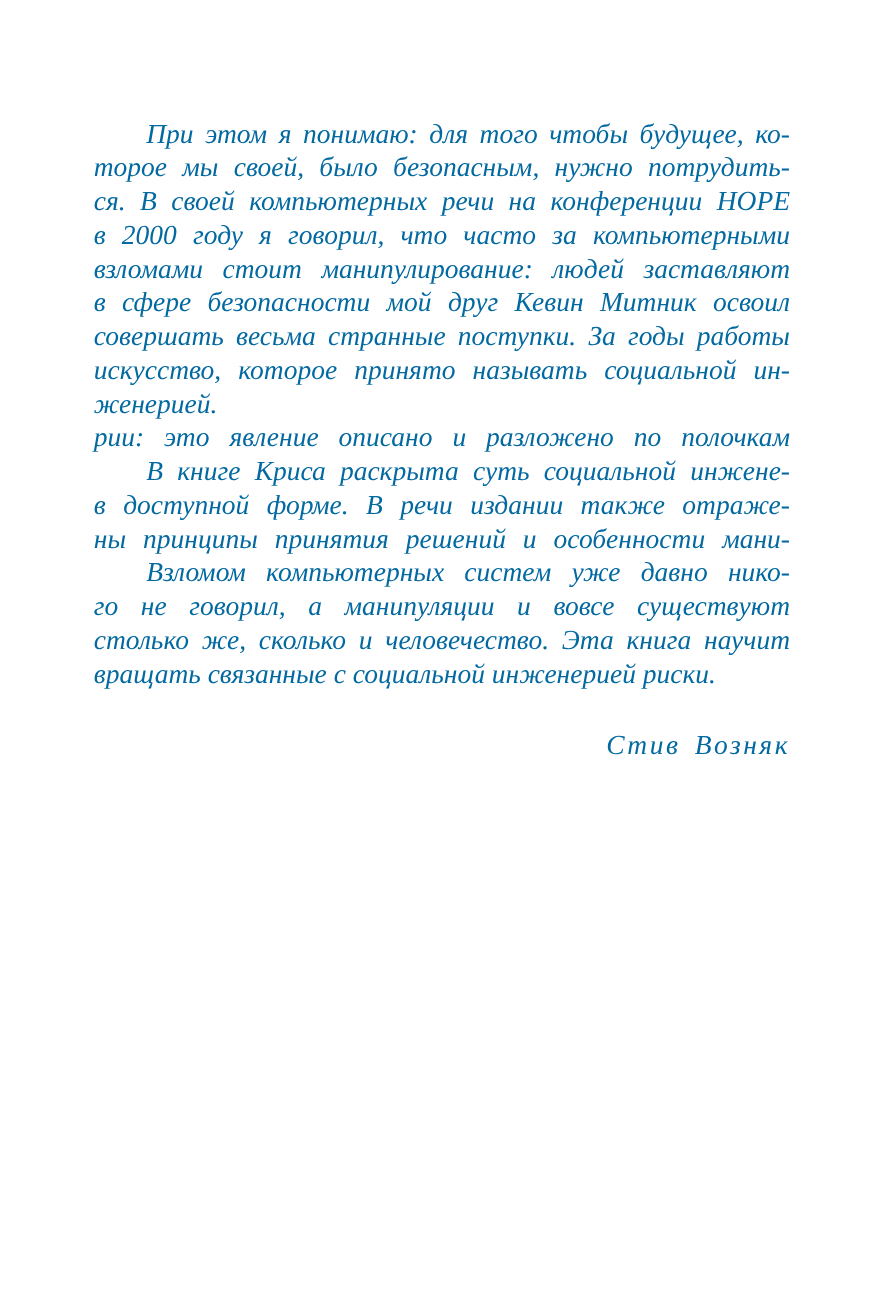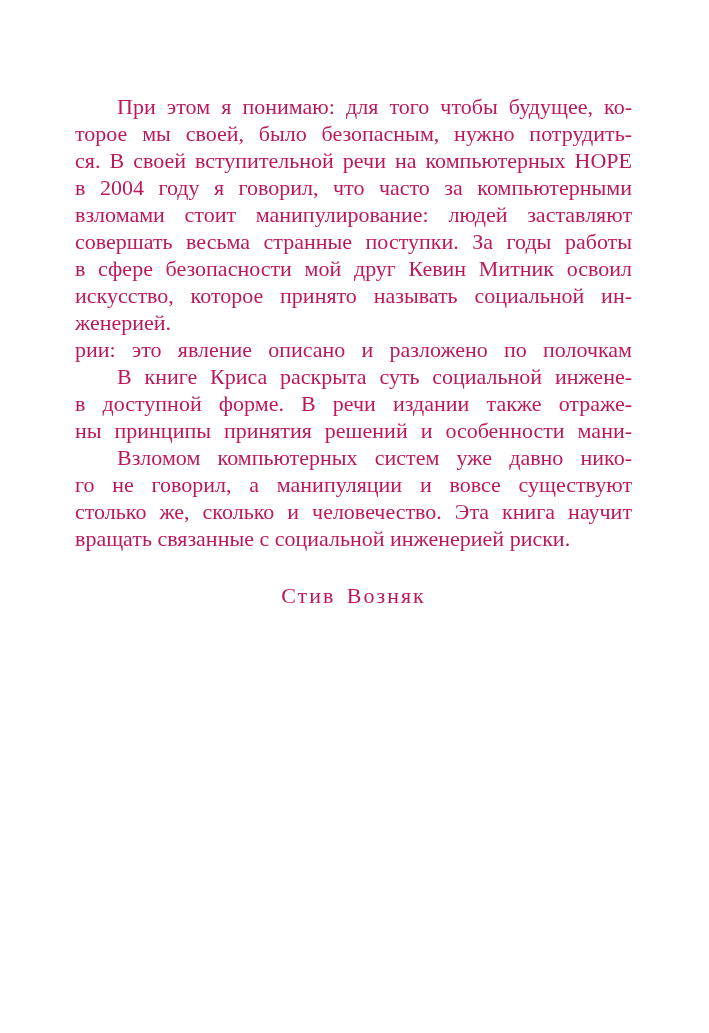--- a/index.html
+++ b/index.html
@@ -7,21 +7,22 @@
     padding: 0;
     background: #ffffff;
   }
   .page {
     position: relative;
     width: 709px;
     height: 1033px;
     background: #ffffff;
     overflow: hidden;
     font-family: "Liberation Serif", "DejaVu Serif", serif;
-    color: #be185d;
+    color: #0369a1;
+    font-style: italic;
   }
   .text-block {
     position: absolute;
     top: 93px;
     left: 75px;
     width: 557px;
     font-size: 22px;
     line-height: 27px;
   }
   .para {
@@ -34,41 +35,41 @@
     white-space: normal;
   }
   .line.first {
     text-indent: 42px;
   }
   .line.last {
     text-align-last: left;
   }
   .signature {
     margin-top: 30px;
-    text-align: center;
+    text-align: right;
     letter-spacing: 2px;
     word-spacing: 4px;
     font-size: 22px;
     line-height: 27px;
   }
 </style>
 </head>
 <body>
 
 <div class="page">
   <div class="text-block">
 
     <div class="para">
       <div class="line first">При этом я понимаю: для того чтобы будущее, ко-</div>
       <div class="line">торое мы своей, было безопасным, нужно потрудить-</div>
-      <div class="line">ся. В своей вступительной речи на компьютерных HOPE</div>
-      <div class="line">в 2004 году я говорил, что часто за компьютерными</div>
+      <div class="line">ся. В своей компьютерных речи на конференции HOPE</div>
+      <div class="line">в 2000 году я говорил, что часто за компьютерными</div>
       <div class="line">взломами стоит манипулирование: людей заставляют</div>
+      <div class="line">в сфере безопасности мой друг Кевин Митник освоил</div>
       <div class="line">совершать весьма странные поступки. За годы работы</div>
-      <div class="line">в сфере безопасности мой друг Кевин Митник освоил</div>
       <div class="line">искусство, которое принято называть социальной ин-</div>
       <div class="line last">женерией.</div>
     </div>
 
     <div class="para">
       <div class="line">рии: это явление описано и разложено по полочкам</div>
       <div class="line first">В книге Криса раскрыта суть социальной инжене-</div>
       <div class="line">в доступной форме. В речи издании также отраже-</div>
       <div class="line">ны принципы принятия решений и особенности мани-</div>
     </div>

